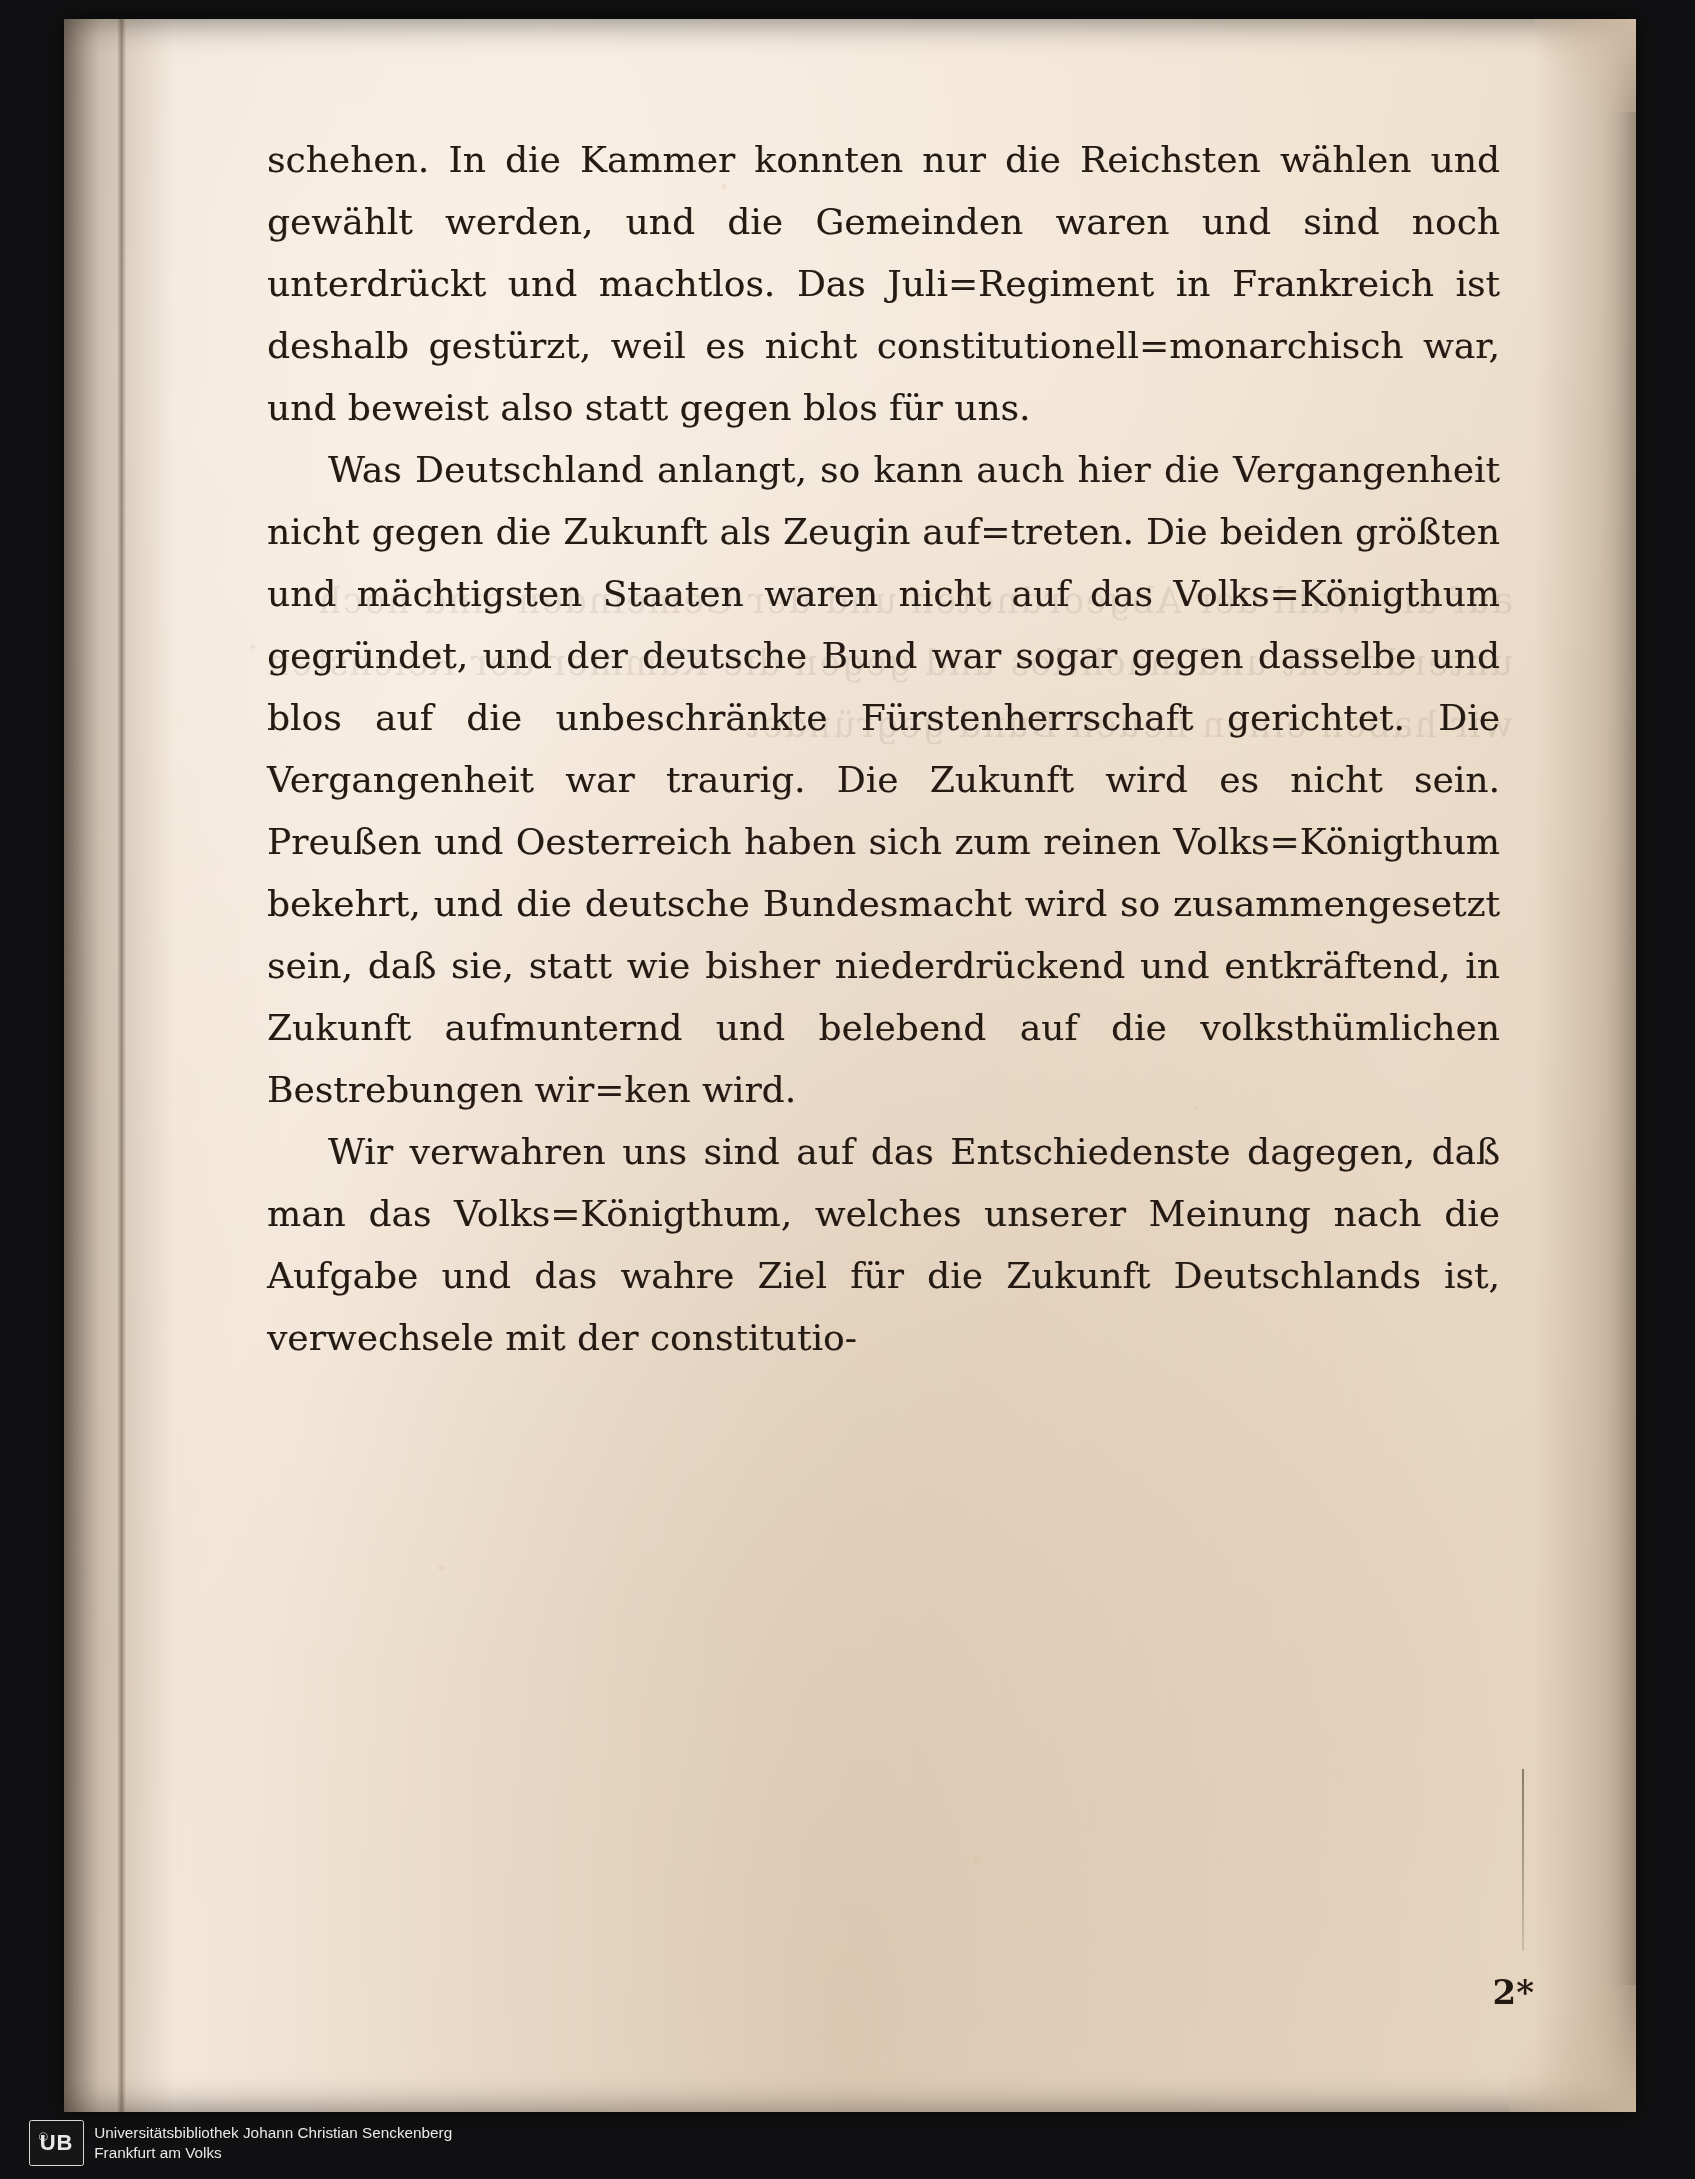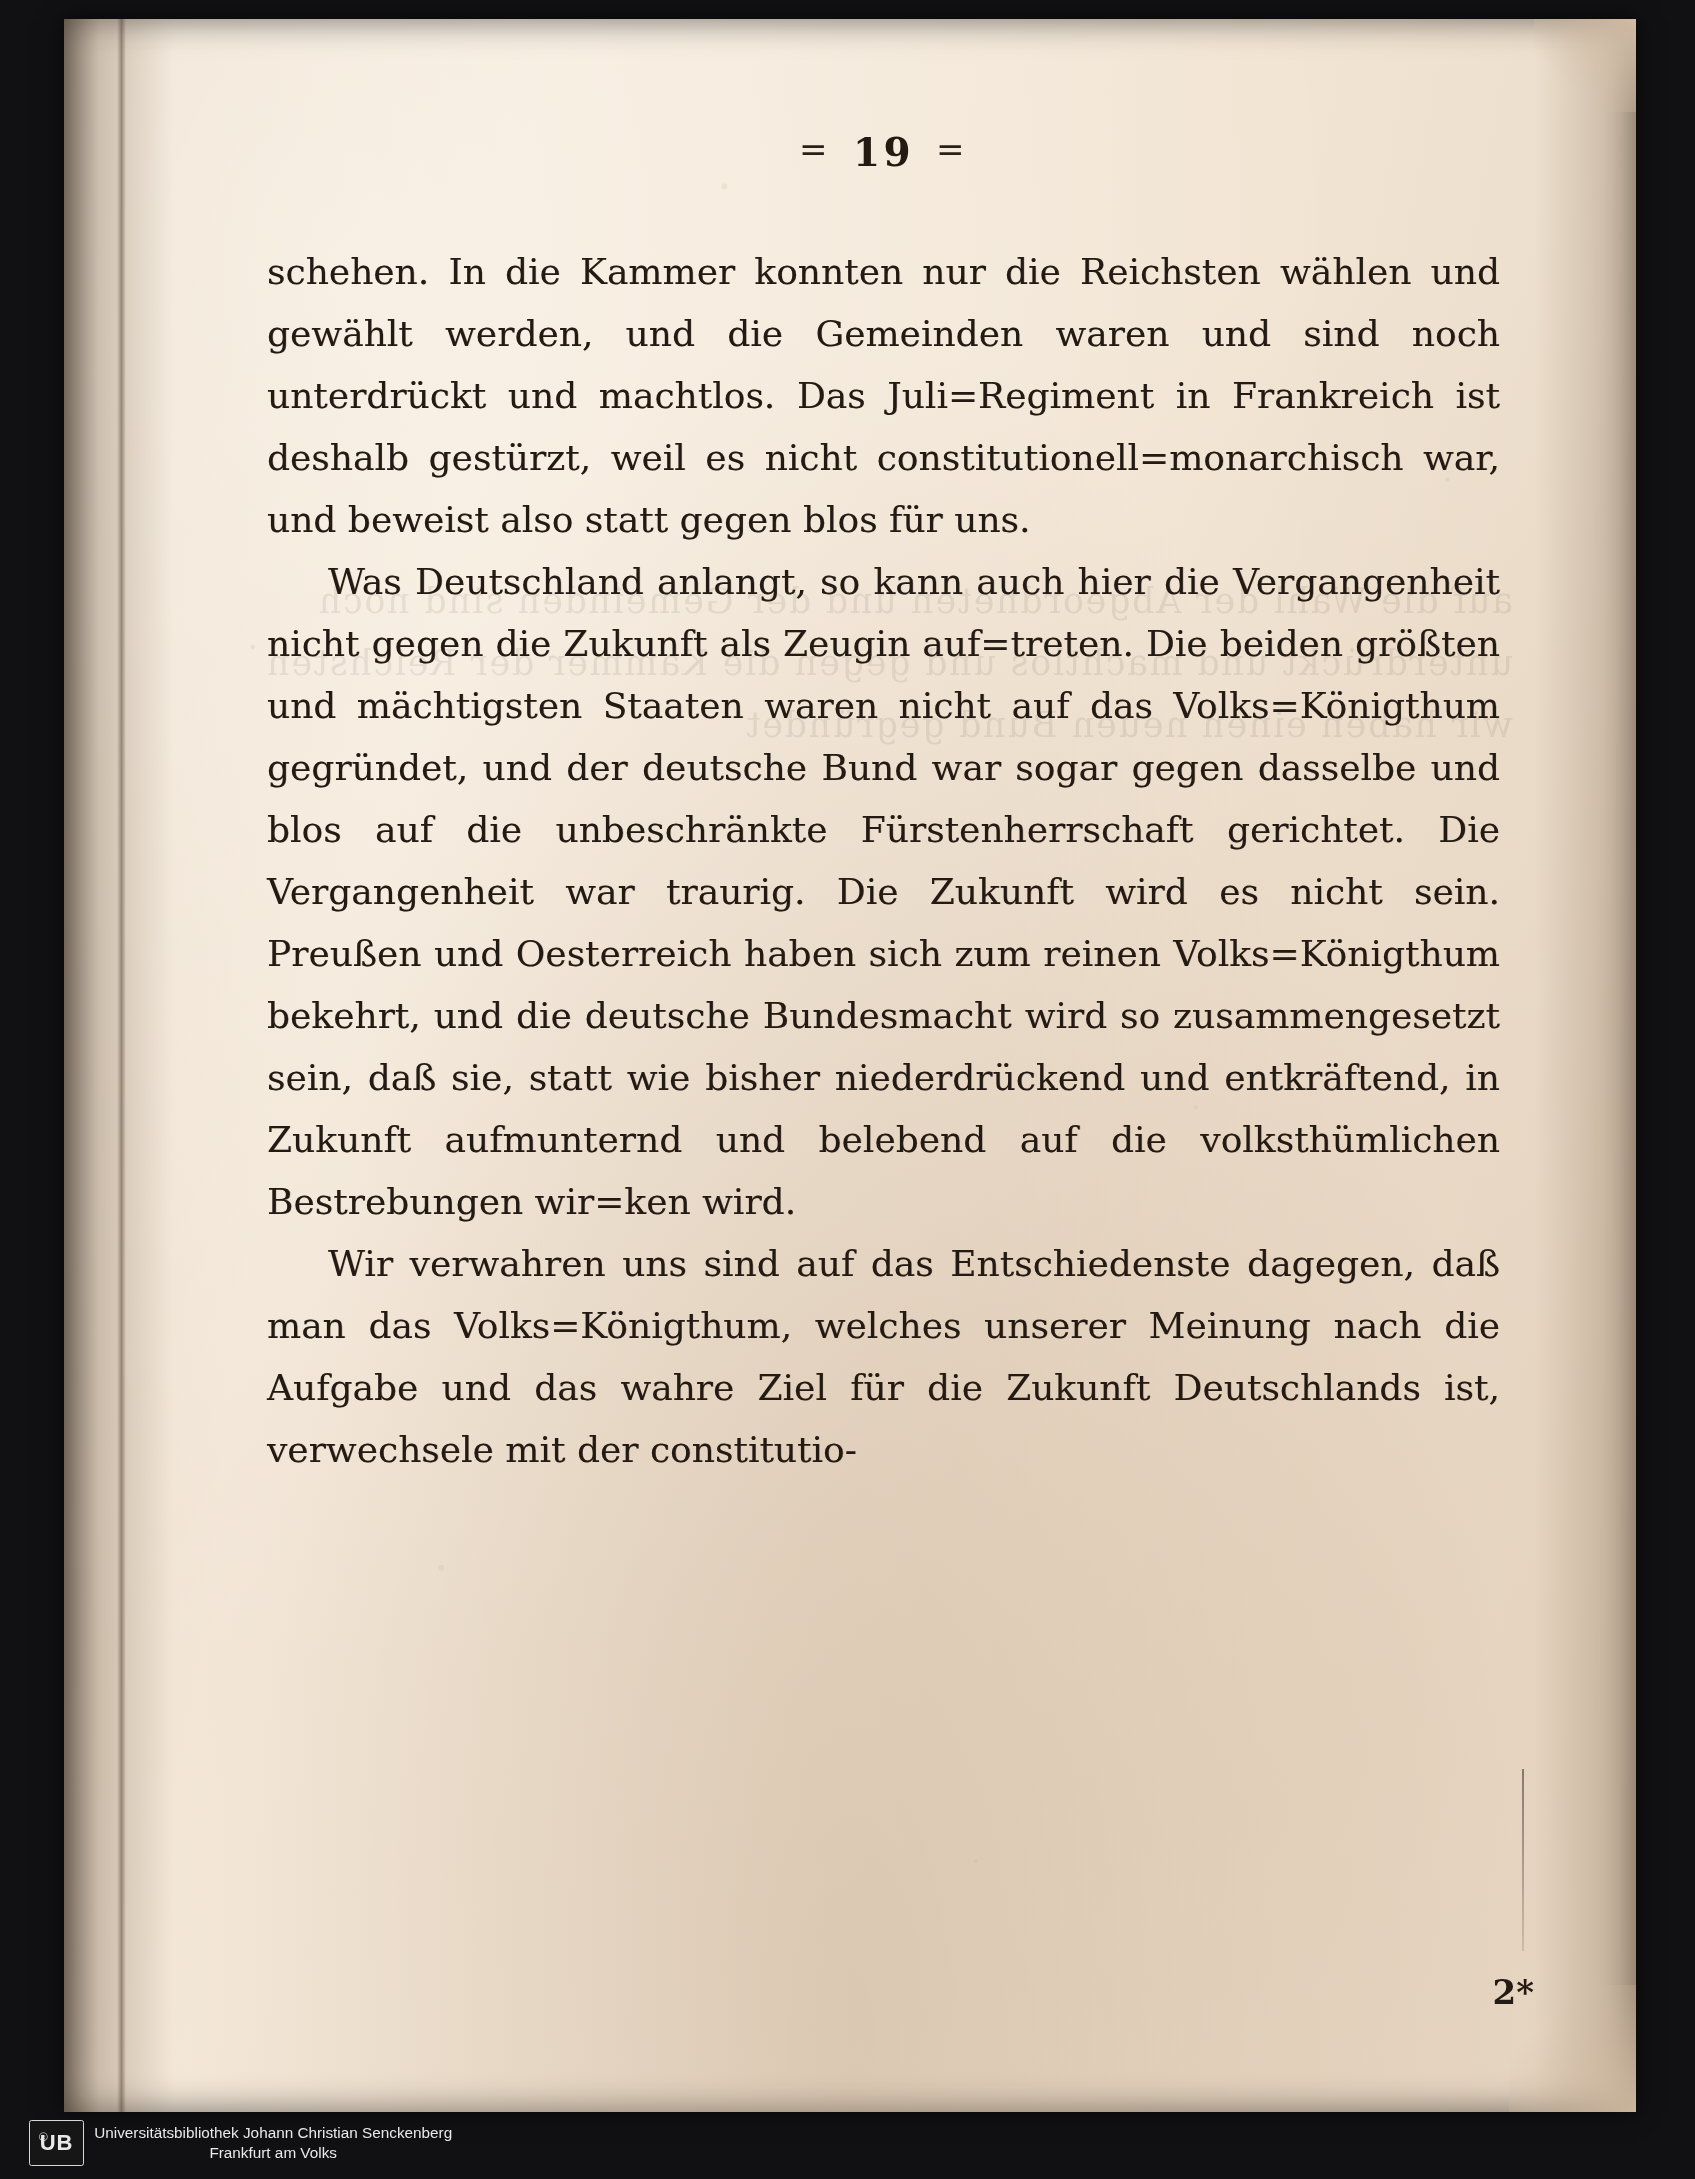--- a/index.html
+++ b/index.html
@@ -193,38 +193,34 @@
     font-size: 14.4px;
     line-height: 1;
     opacity: 0.85;
   }
   .stamp-lines {
     line-height: 1.35;
   }
   .stamp-lines div {
     font-size: 15.3px;
     white-space: nowrap;
-    text-align: center;
   }
 </style>
 </head>
 <body>
 
 <div class="scan-backdrop"></div>
 
 <div class="page-sheet">
   <div class="paper-grain"></div>
 
   <div class="bleed-through">auf die Wahl der Abgeordneten und der Gemeinden sind noch unterdrückt und machtlos und gegen die Kammer der Reichsten wir haben einen neuen Bund gegründet</div>
 
   <div class="content">
 
-    <div class="page-number-line">
-      <span class="rule">=</span><span>19</span><span class="rule">=</span>
-    </div>
 
     <div class="body-text">
       <p>schehen.  In die Kammer konnten nur die Reichsten wählen und gewählt werden, und die Gemeinden waren und sind noch unterdrückt und machtlos.  Das Juli=Regiment in Frankreich ist deshalb gestürzt, weil es nicht constitutionell=monarchisch war, und beweist also statt gegen blos für uns.</p>
       <p class="indent">Was Deutschland anlangt, so kann auch hier die Vergangenheit nicht gegen die Zukunft als Zeugin auf=treten.  Die beiden größten und mächtigsten Staaten waren nicht auf das Volks=Königthum gegründet, und der deutsche Bund war sogar gegen dasselbe und blos auf die unbeschränkte Fürstenherrschaft gerichtet.  Die Vergangenheit war traurig.  Die Zukunft wird es nicht sein.  Preußen und Oesterreich haben sich zum reinen Volks=Königthum bekehrt, und die deutsche Bundesmacht wird so zusammengesetzt sein, daß sie, statt wie bisher niederdrückend und entkräftend, in Zukunft aufmunternd und belebend auf die volksthümlichen Bestrebungen wir=ken wird.</p>
       <p class="indent">Wir verwahren uns sind auf das Entschiedenste dagegen, daß man das Volks=Königthum, welches unserer Meinung nach die Aufgabe und das wahre Ziel für die Zukunft Deutschlands ist, verwechsele mit der constitutio-</p>
     </div>
 
   </div>
 
   <div class="margin-mark"></div>

